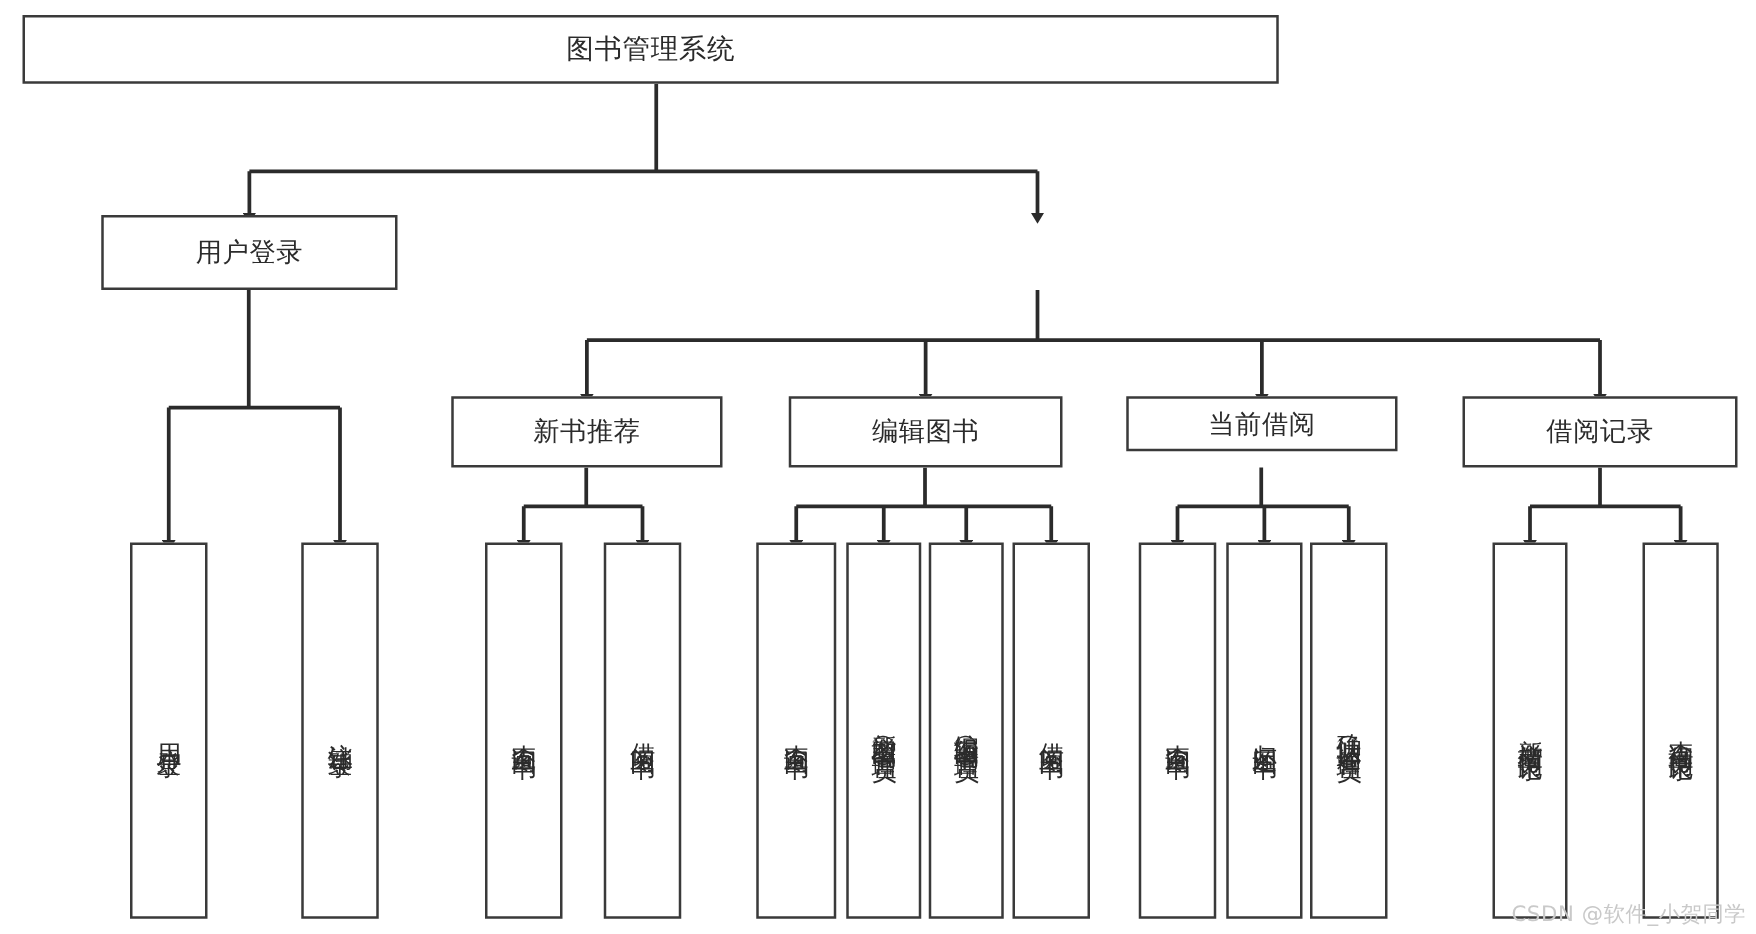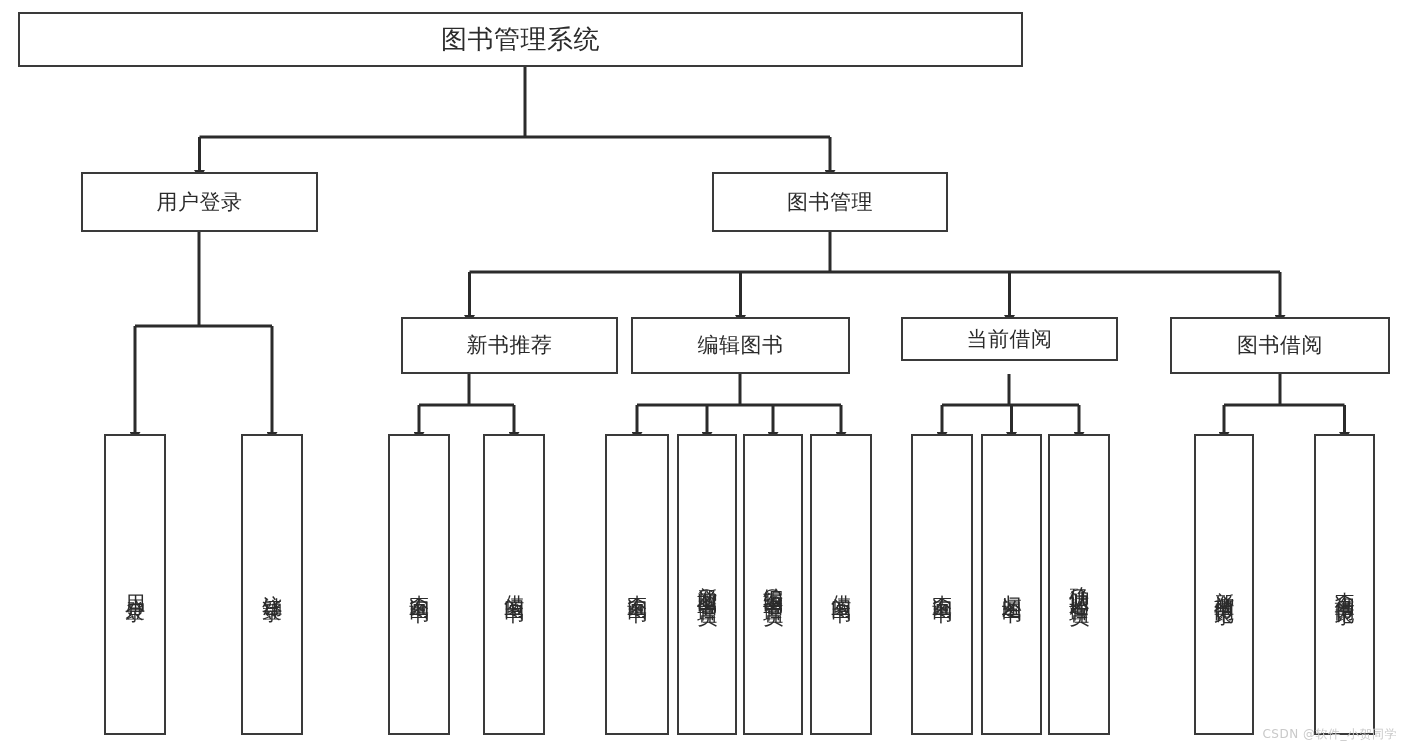--- a/index.html
+++ b/index.html
@@ -44,28 +44,28 @@
     text-align: center;
   }
   .node.vertical .node-label {
     writing-mode: vertical-rl;
     text-orientation: upright;
     letter-spacing: 3px;
     font-size: 20px;
     white-space: normal;
   }
   .node.root .node-label {
-    font-size: 26px;
+    font-size: 22px;
   }
   .watermark {
     position: absolute;
     right: 8px;
     bottom: 4px;
     color: #c9c9c9;
-    font-size: 12px;
+    font-size: 17px;
     letter-spacing: 0.5px;
     white-space: nowrap;
     pointer-events: none;
   }
 </style>
 </head>
 <body>
 
 <div id="canvas">
 
@@ -112,35 +112,32 @@
       </g>
   </svg>
 
   <div class="node root" style="left: 18px; top: 12px; width: 1005px; height: 55px;">
     <span class="node-label">图书管理系统</span>
   </div>
 
   <div class="node" style="left: 81px; top: 172px; width: 237px; height: 60px;">
     <span class="node-label">用户登录</span>
   </div>
-  <div class="node" style="left: 712px; top: 172px; width: 236px; height: 60px;">
-    <span class="node-label">图书管理</span>
-  </div>
 
-  <div class="node" style="left: 361px; top: 317px; width: 217px; height: 57px; margin-left: 40px;">
+  <div class="node" style="left: 361px; top: 317px; width: 217px; height: 57px;">
     <span class="node-label">新书推荐</span>
   </div>
   <div class="node" style="left: 631px; top: 317px; width: 219px; height: 57px;">
     <span class="node-label">编辑图书</span>
   </div>
   <div class="node" style="left: 901px; top: 317px; width: 217px; height: 44px;">
     <span class="node-label">当前借阅</span>
   </div>
   <div class="node" style="left: 1170px; top: 317px; width: 220px; height: 57px;">
-    <span class="node-label">图书借阅</span>
+    <span class="node-label">借阅记录</span>
   </div>
 
   <div class="node vertical" style="left: 104px; top: 434px; width: 62px; height: 301px;">
     <span class="node-label">用户登录</span>
   </div>
   <div class="node vertical" style="left: 241px; top: 434px; width: 62px; height: 301px;">
     <span class="node-label">注销登录</span>
   </div>
 
   <div class="node vertical" style="left: 388px; top: 434px; width: 62px; height: 301px;">

